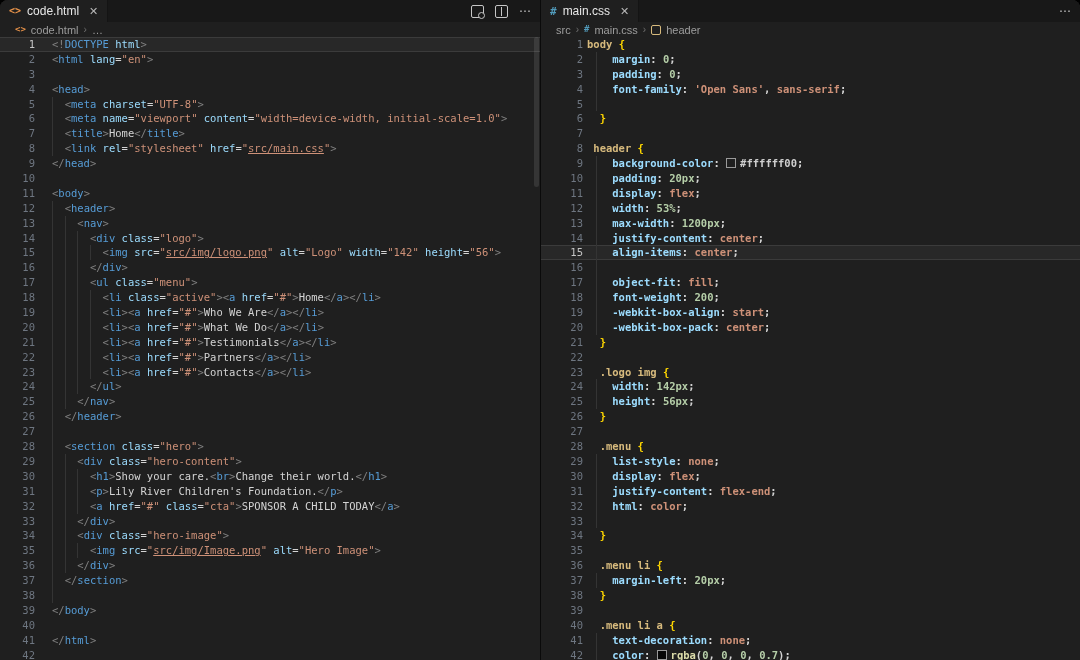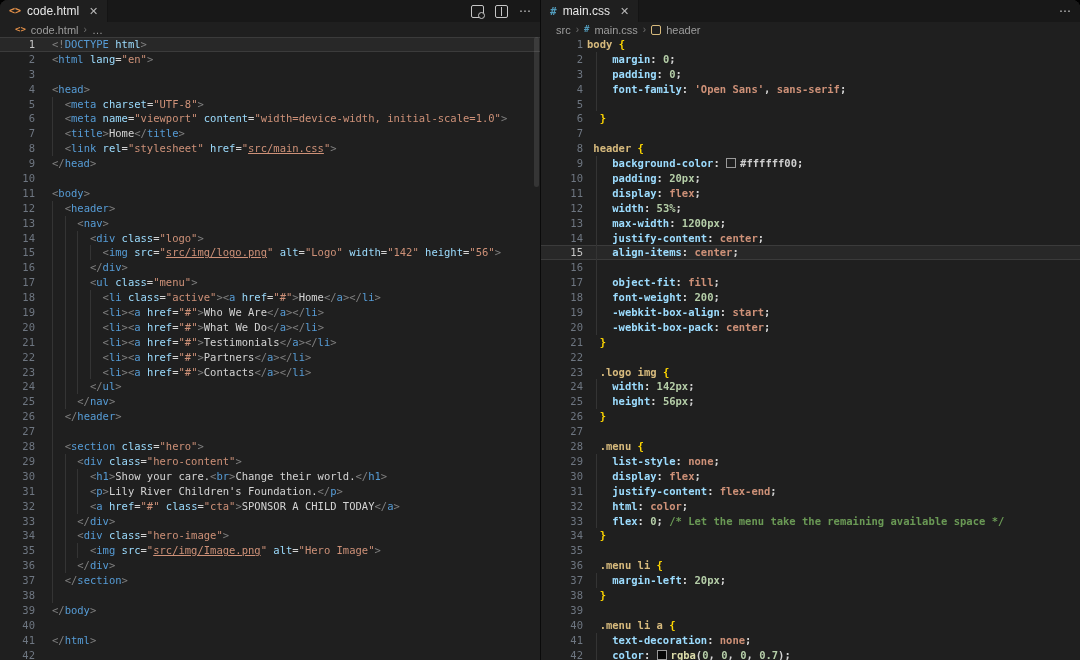--- a/index.html
+++ b/index.html
@@ -180,21 +180,21 @@
         <div class="line"><span class="num">23</span><span class="code"><span class="tk-tx">  </span><span class="tk-sel">.logo img</span><span class="tk-tx"> </span><span class="tk-br">{</span></span></div>
         <div class="line"><i class="guide" style="left: 55px;"></i><span class="num">24</span><span class="code"><span class="tk-tx">    </span><span class="tk-at">width</span><span class="tk-tx">: </span><span class="tk-nu">142px</span><span class="tk-tx">;</span></span></div>
         <div class="line"><i class="guide" style="left: 55px;"></i><span class="num">25</span><span class="code"><span class="tk-tx">    </span><span class="tk-at">height</span><span class="tk-tx">: </span><span class="tk-nu">56px</span><span class="tk-tx">;</span></span></div>
         <div class="line"><span class="num">26</span><span class="code"><span class="tk-tx">  </span><span class="tk-br">}</span></span></div>
         <div class="line"><span class="num">27</span><span class="code"></span></div>
         <div class="line"><span class="num">28</span><span class="code"><span class="tk-tx">  </span><span class="tk-sel">.menu</span><span class="tk-tx"> </span><span class="tk-br">{</span></span></div>
         <div class="line"><i class="guide" style="left: 55px;"></i><span class="num">29</span><span class="code"><span class="tk-tx">    </span><span class="tk-at">list-style</span><span class="tk-tx">: </span><span class="tk-st">none</span><span class="tk-tx">;</span></span></div>
         <div class="line"><i class="guide" style="left: 55px;"></i><span class="num">30</span><span class="code"><span class="tk-tx">    </span><span class="tk-at">display</span><span class="tk-tx">: </span><span class="tk-st">flex</span><span class="tk-tx">;</span></span></div>
         <div class="line"><i class="guide" style="left: 55px;"></i><span class="num">31</span><span class="code"><span class="tk-tx">    </span><span class="tk-at">justify-content</span><span class="tk-tx">: </span><span class="tk-st">flex-end</span><span class="tk-tx">;</span></span></div>
         <div class="line"><i class="guide" style="left: 55px;"></i><span class="num">32</span><span class="code"><span class="tk-tx">    </span><span class="tk-at">html</span><span class="tk-tx">: </span><span class="tk-st">color</span><span class="tk-tx">;</span></span></div>
-        <div class="line"><i class="guide" style="left: 55px;"></i><span class="num">33</span><span class="code"><span class="tk-tx">    </span><span class="tk-at">flex</span><span class="tk-tx">: </span><span class="tk-nu">0</span><span class="tk-tx">; </span><span class="tk-cm">/* Let the menu take the remaining available space */</span></span></div>
+        <div class="line"><i class="guide" style="left: 55px;"></i><span class="num">33</span></div>
         <div class="line"><span class="num">34</span><span class="code"><span class="tk-tx">  </span><span class="tk-br">}</span></span></div>
         <div class="line"><span class="num">35</span><span class="code"></span></div>
         <div class="line"><span class="num">36</span><span class="code"><span class="tk-tx">  </span><span class="tk-sel">.menu li</span><span class="tk-tx"> </span><span class="tk-br">{</span></span></div>
         <div class="line"><i class="guide" style="left: 55px;"></i><span class="num">37</span><span class="code"><span class="tk-tx">    </span><span class="tk-at">margin-left</span><span class="tk-tx">: </span><span class="tk-nu">20px</span><span class="tk-tx">;</span></span></div>
         <div class="line"><span class="num">38</span><span class="code"><span class="tk-tx">  </span><span class="tk-br">}</span></span></div>
         <div class="line"><span class="num">39</span><span class="code"></span></div>
         <div class="line"><span class="num">40</span><span class="code"><span class="tk-tx">  </span><span class="tk-sel">.menu li a</span><span class="tk-tx"> </span><span class="tk-br">{</span></span></div>
         <div class="line"><i class="guide" style="left: 55px;"></i><span class="num">41</span><span class="code"><span class="tk-tx">    </span><span class="tk-at">text-decoration</span><span class="tk-tx">: </span><span class="tk-st">none</span><span class="tk-tx">;</span></span></div>
         <div class="line"><i class="guide" style="left: 55px;"></i><span class="num">42</span><span class="code"><span class="tk-tx">    </span><span class="tk-at">color</span><span class="tk-tx">: </span><span class="swatch d"></span><span class="tk-fn">rgba</span><span class="tk-tx">(</span><span class="tk-nu">0</span><span class="tk-tx">, </span><span class="tk-nu">0</span><span class="tk-tx">, </span><span class="tk-nu">0</span><span class="tk-tx">, </span><span class="tk-nu">0.7</span><span class="tk-tx">);</span></span></div>
       </div>

